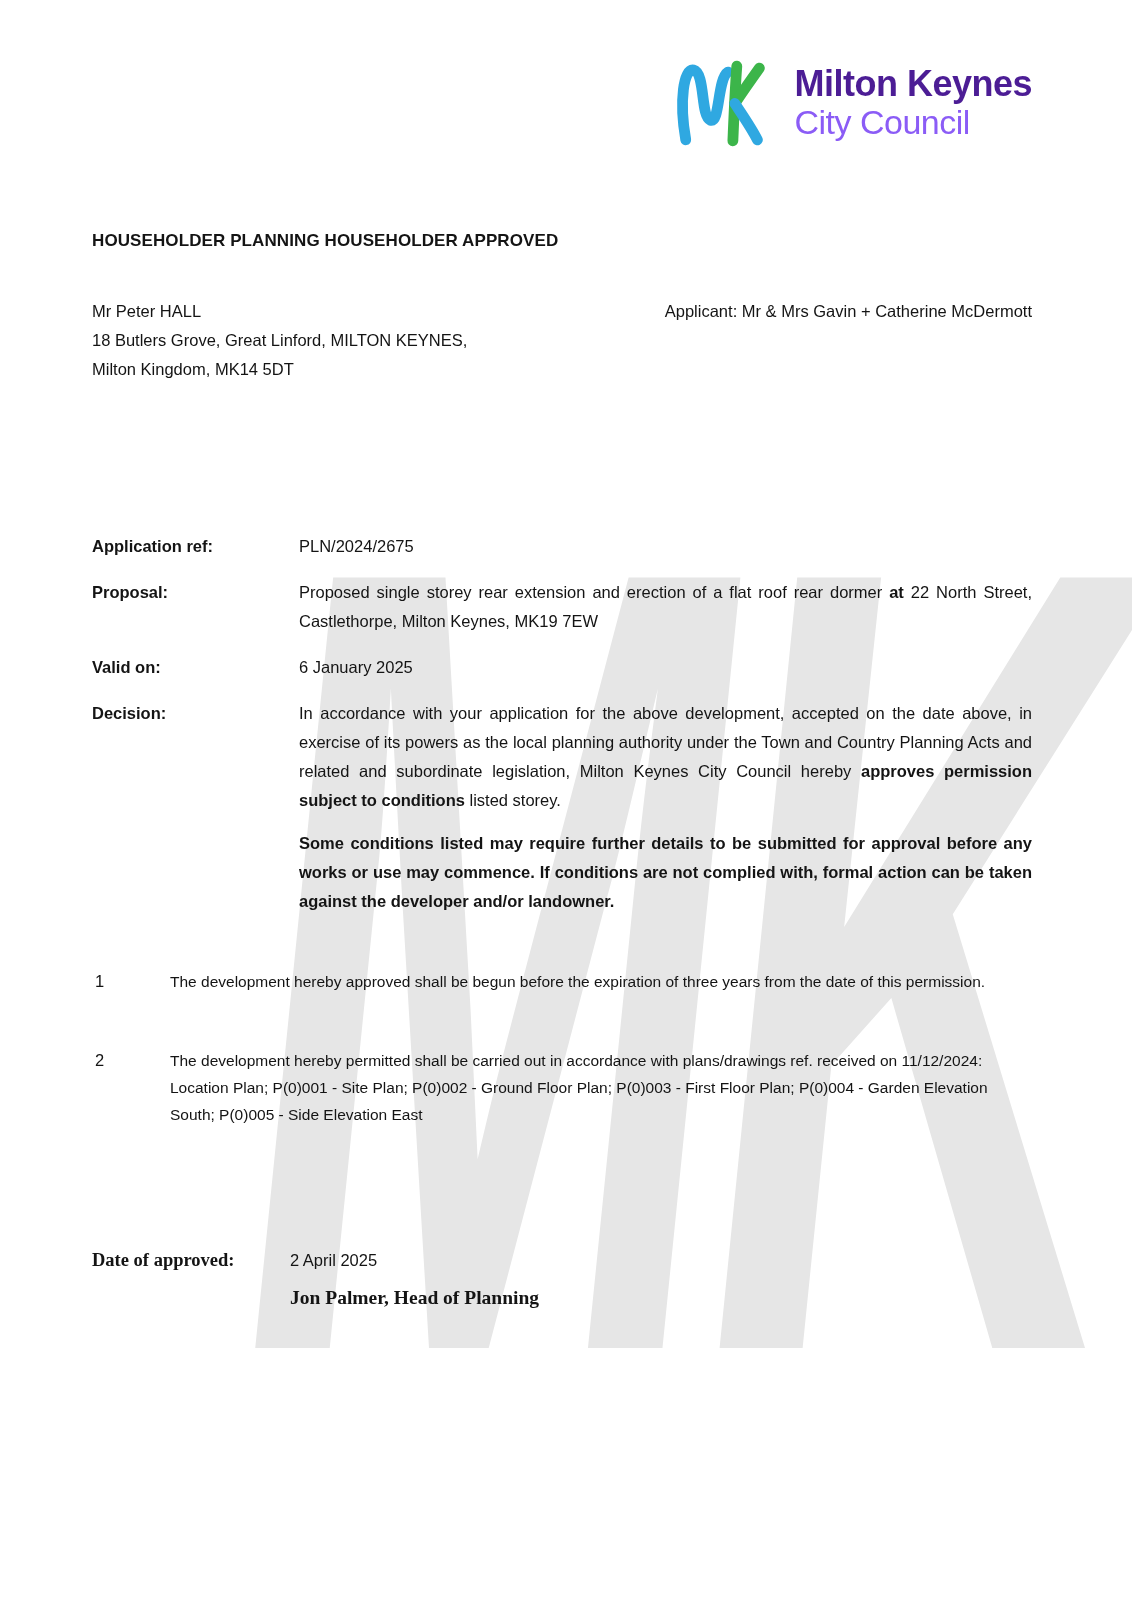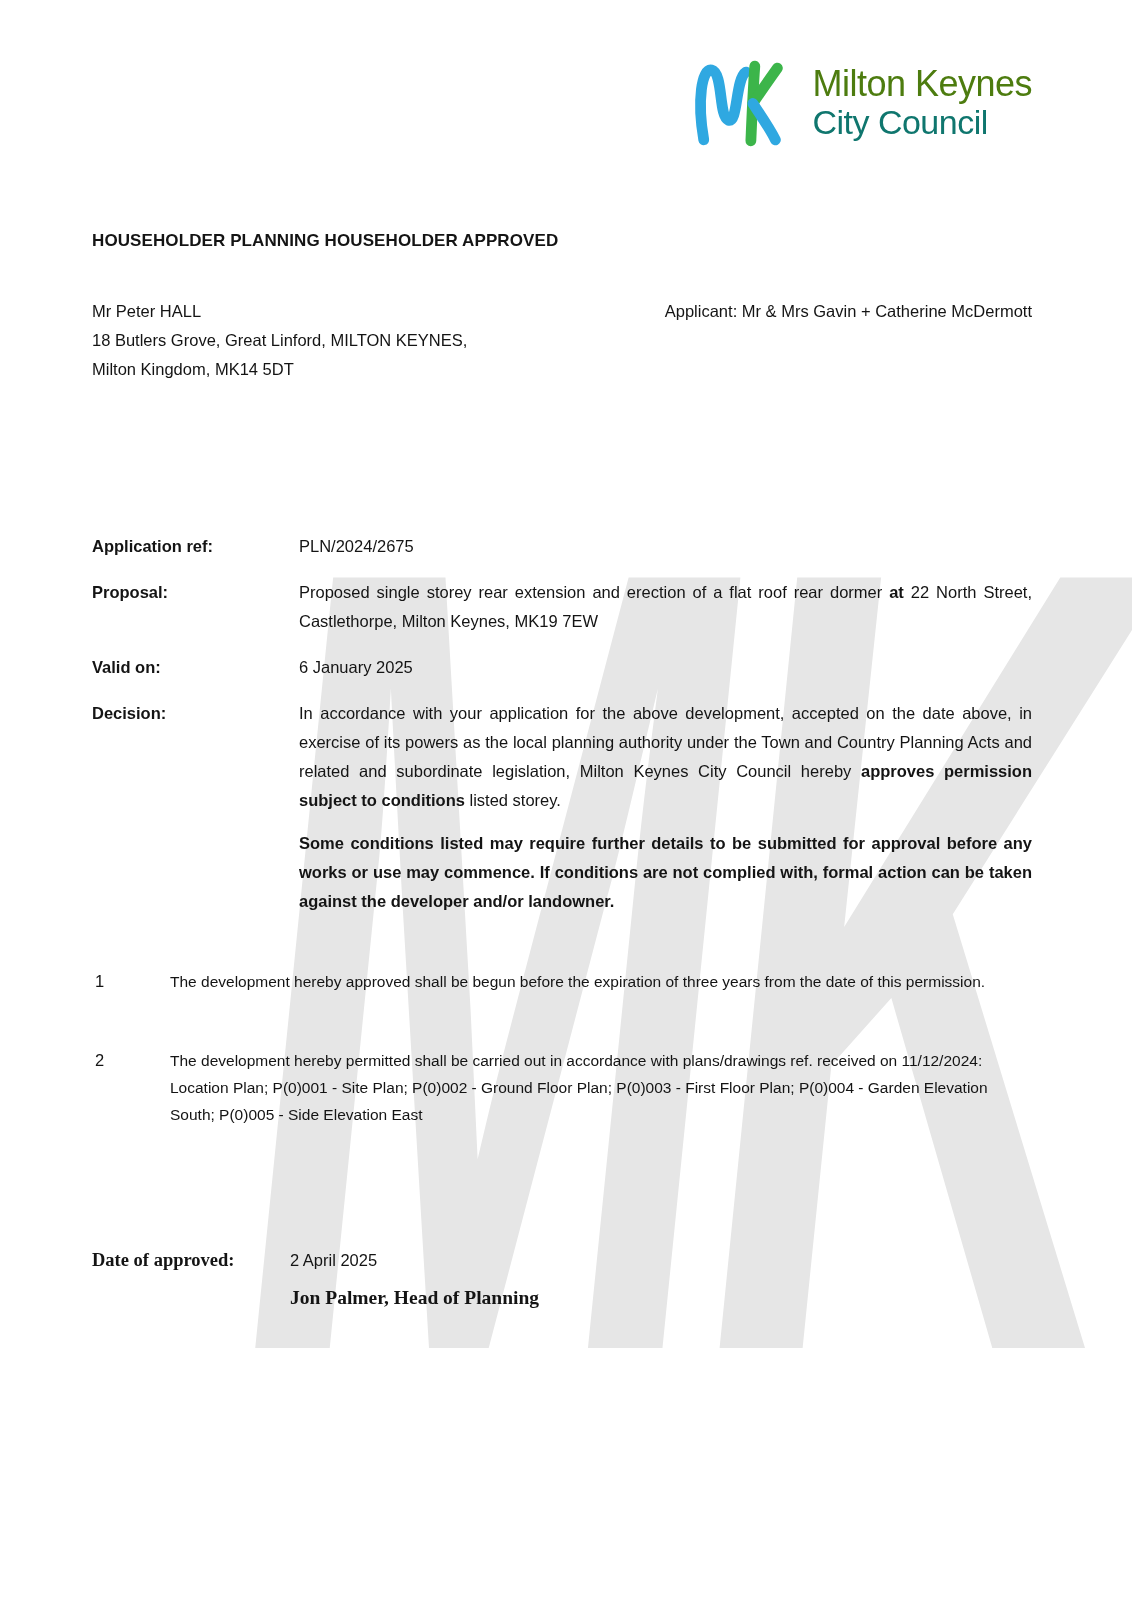--- a/index.html
+++ b/index.html
@@ -15,22 +15,22 @@
     letter-spacing:-40px; color:#e6e6e6;
     transform:scaleX(0.52); transform-origin:left top;
     user-select:none; pointer-events:none; white-space:nowrap;
   }
   .content { position:relative; z-index:1; padding:55px 100px 0 92px; }
 
   
   .header-row { display:flex; justify-content:flex-end; }
   .logo { display:flex; align-items:center; gap:14px; }
   .logo svg { display:block; }
-  .logo-text .l1 { font-size:36px; font-weight:400; color:#4d7c0f; line-height:40px; letter-spacing:-0.5px; }
-  .logo-text .l2 { font-size:34px; font-weight:400; color:#0f766e; line-height:36px; letter-spacing:-0.5px; }
+  .logo-text .l1 { font-size:36px; font-weight:700; color:#4c1d95; line-height:40px; letter-spacing:-0.5px; }
+  .logo-text .l2 { font-size:34px; font-weight:400; color:#8b5cf6; line-height:36px; letter-spacing:-0.5px; }
 
   .doc-title { margin-top:82px; font-size:17px; font-weight:700; letter-spacing:0.1px; }
 
   .parties { margin-top:46px; display:flex; align-items:flex-start; }
   .recipient { margin-left:0; font-size:16.5px; line-height:29px; }
   .applicant { margin-left:auto; font-size:16.5px; line-height:29px; }
 
   .fields { margin-top:148px; }
   .frow { display:grid; grid-template-columns:207px 1fr; font-size:16.5px; line-height:29px; margin-bottom:17px; }
   .flabel { font-weight:700; }

